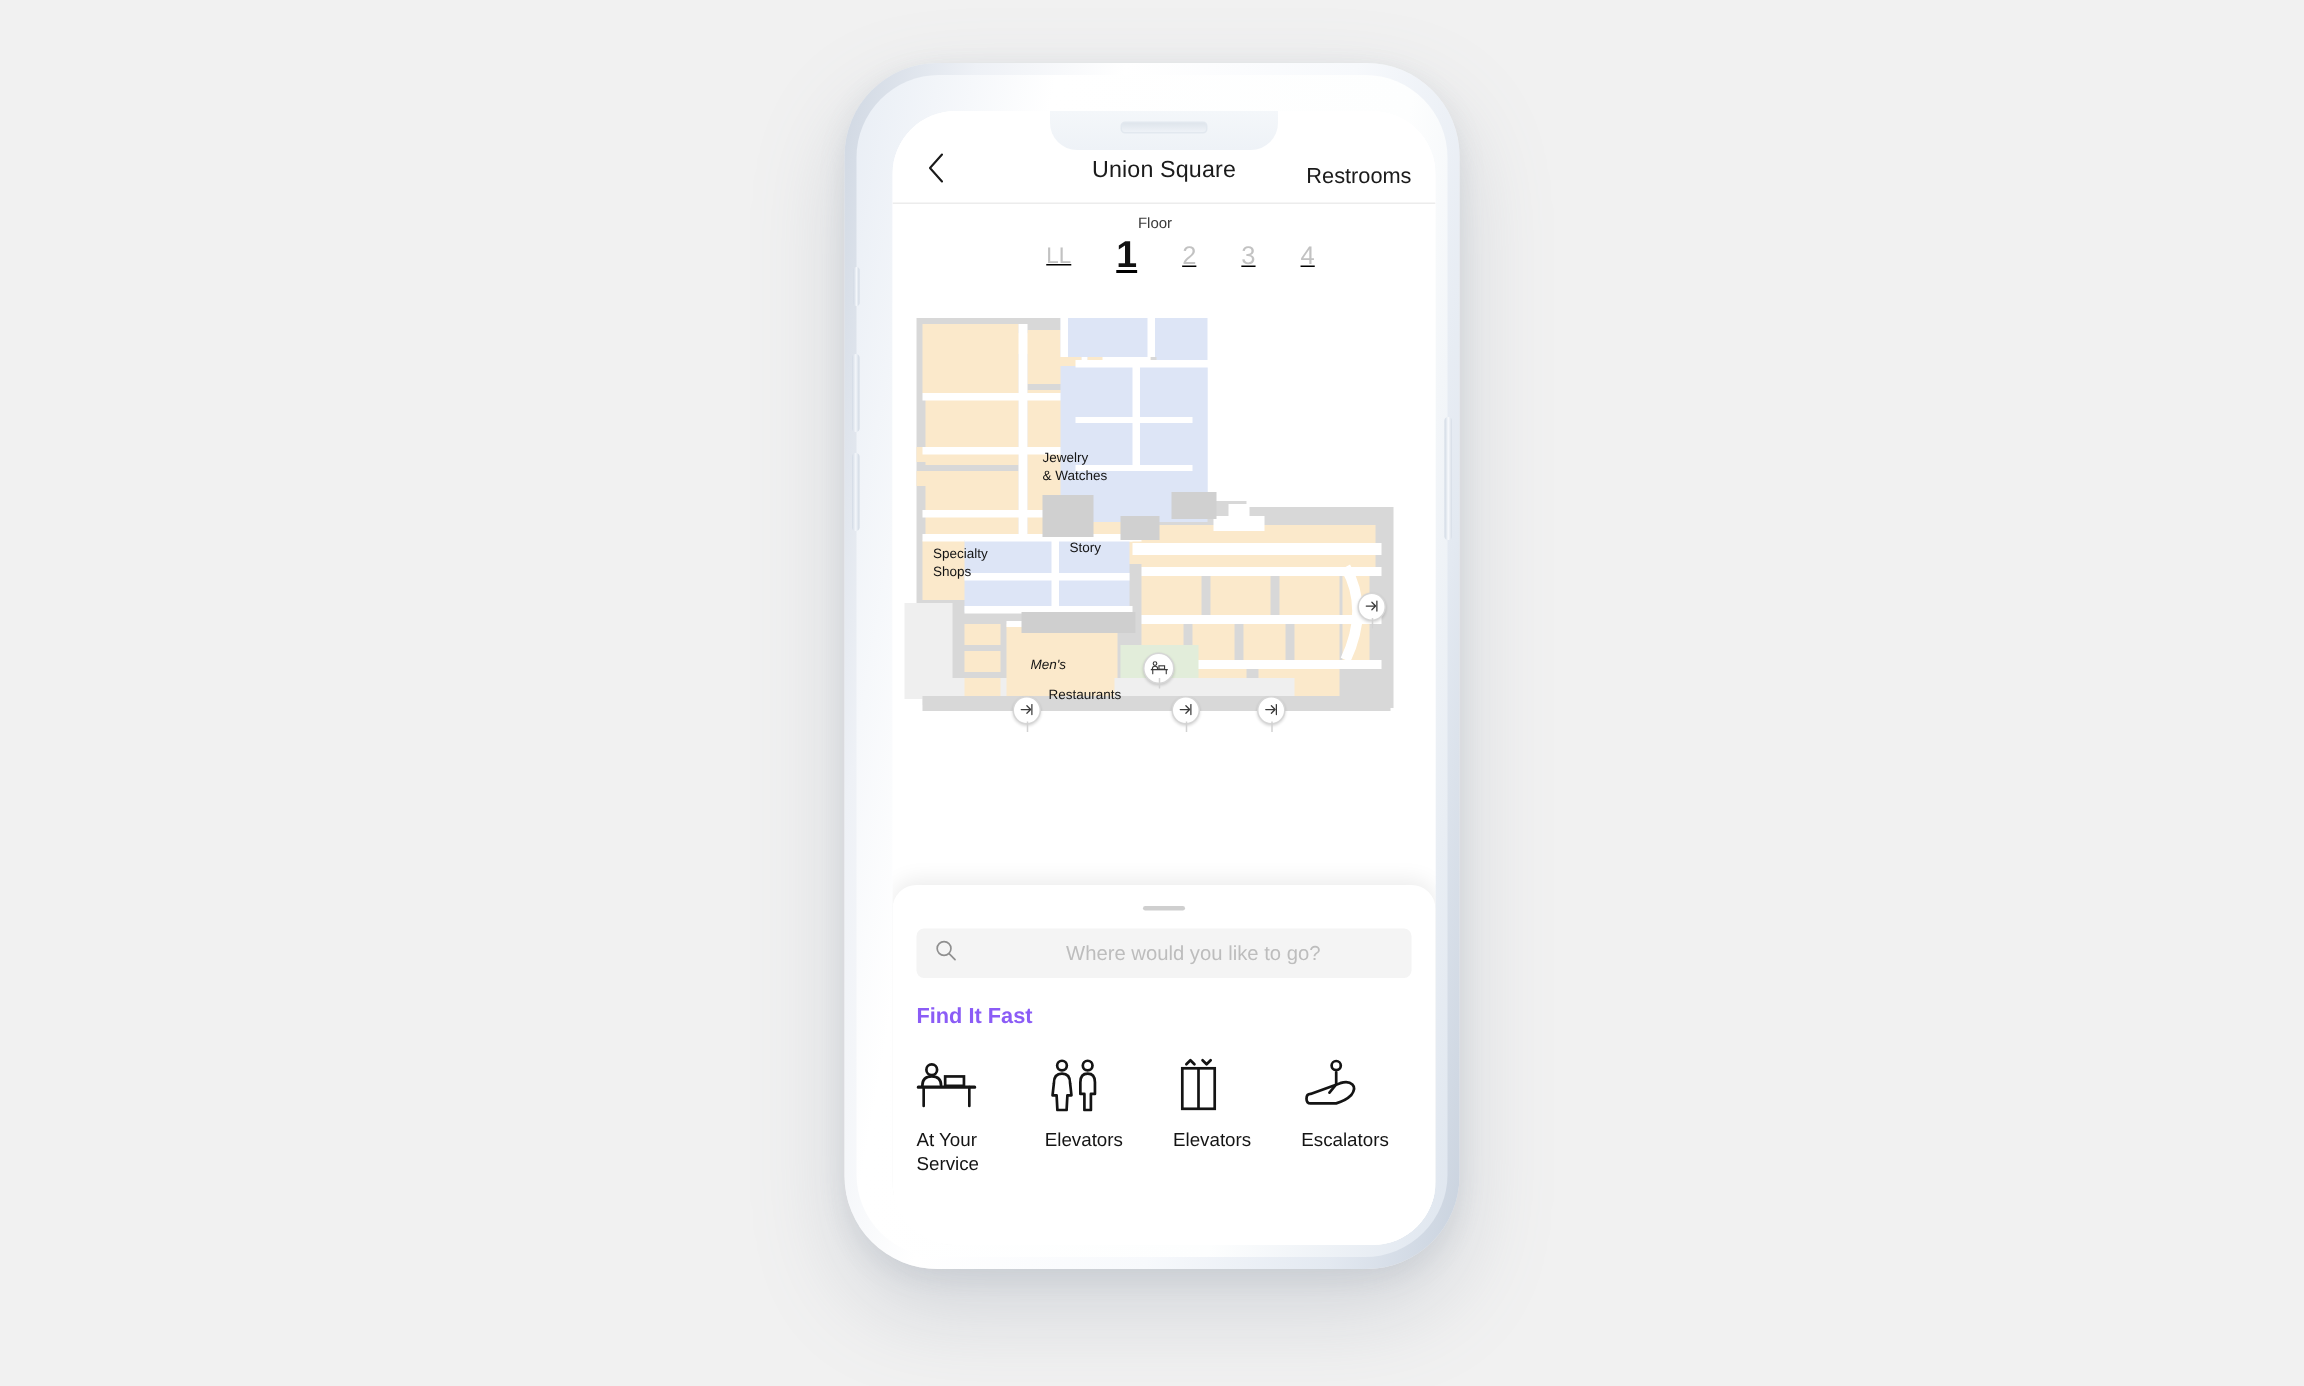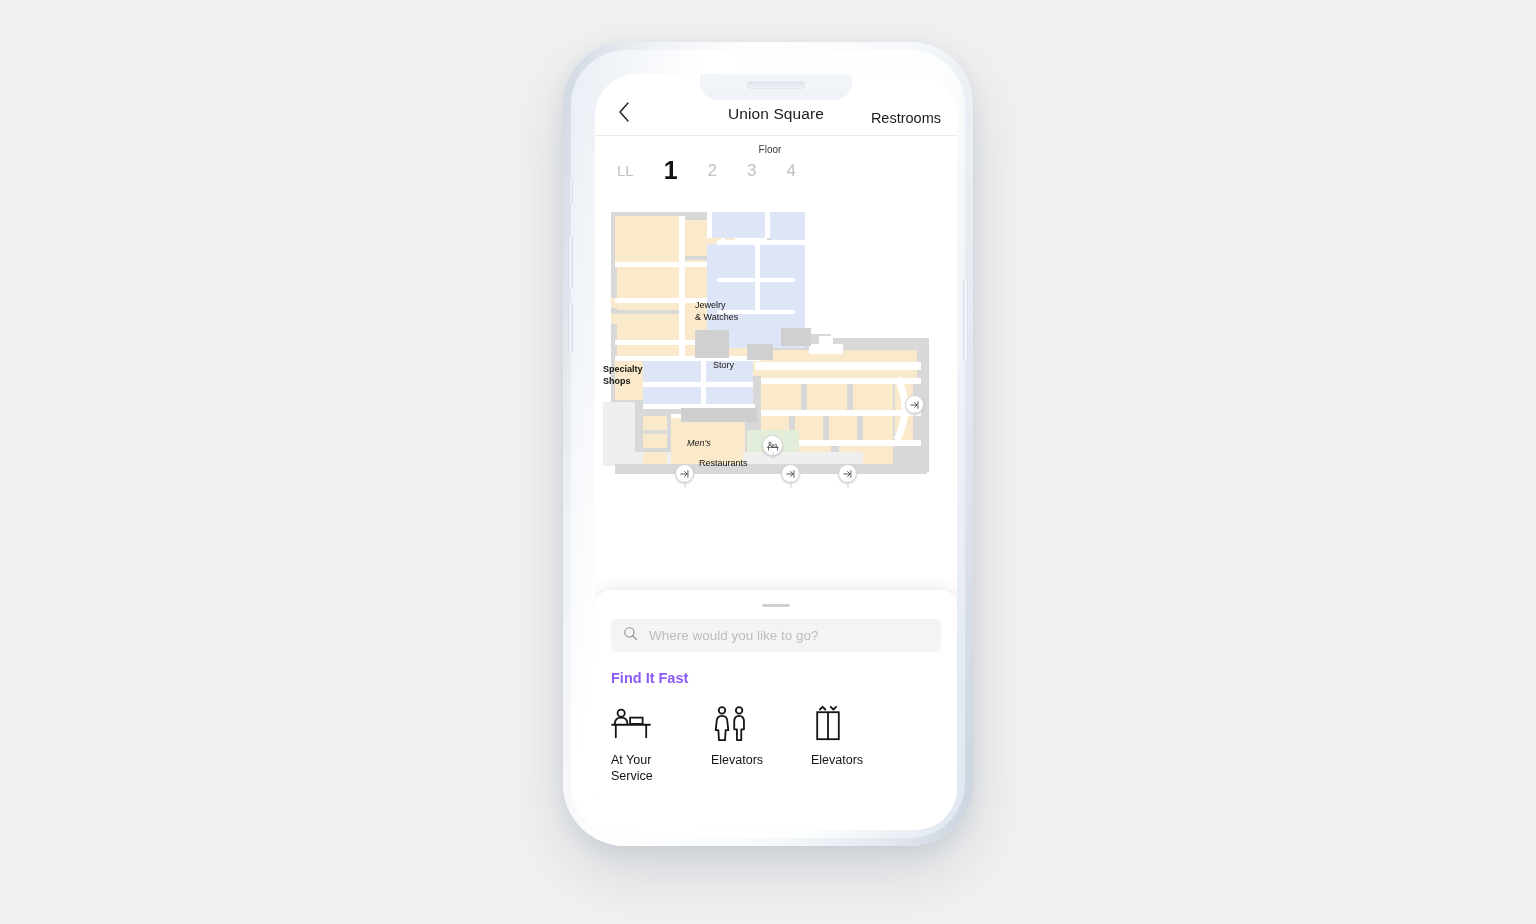--- a/index.html
+++ b/index.html
@@ -120,23 +120,24 @@
     text-align: center;
     font-size: 10px;
     color: #3a3a3a;
     transform: translateX(2px);
   }
   .floor-list {
     position: absolute;
     left: 0; right: 0; top: 22px;
     display: flex;
     align-items: center;
-    justify-content: flex-start;
+    justify-content: center;
     gap: 30px;
     padding-left: 22px;
+    text-decoration: underline;
   }
   .floor-item {
     font-size: 17px;
     color: #c2c2c2;
     cursor: pointer;
     line-height: 1;
   }
   .floor-item.active {
     font-size: 25px;
     color: #121212;
@@ -205,25 +206,26 @@
     border-radius: 5px;
     display: flex;
     align-items: center;
     padding: 0 12px;
     cursor: text;
   }
   .search-input {
     border: none;
     background: transparent;
     outline: none;
-    margin-left: 9px;
+    margin-left: 24px;
     font-size: 13.5px;
     color: #1b1b1b;
     font-family: "Liberation Sans", sans-serif;
     width: 100%;
+    text-align: center;
   }
   .search-input::placeholder { color: #bdbdbd; }
   .sheet-title {
     margin-top: 18px;
     font-size: 14.5px;
     font-weight: 700;
     color: #8b5cf6;
   }
   .quick-row {
     margin-top: 18px;
@@ -409,21 +411,21 @@
               </g>
 
               <rect x="20" y="262" width="312" height="10" fill="#d8d8d8"></rect>
             </svg>
 
             <div class="map-label" style="left:100px; top:98px; width:72px;">
               <span>Jewelry</span><br>
               <span>&amp; Watches</span>
             </div>
 
-            <div class="map-label" style="left:8px; top:162px; width:72px;font-weight:bold;">
+            <div class="map-label" style="left:27px; top:162px; width:72px;">
               <span>Specialty</span><br>
               <span>Shops</span>
             </div>
 
             <div class="map-label" style="left:118px; top:158px; width:44px;">Story</div>
 
             <div class="map-label" style="left:92px; top:236px; width:44px;font-style:italic;">Men's</div>
 
             <div class="map-label" style="left:104px; top:256px; width:78px;">Restaurants</div>
 
@@ -522,20 +524,30 @@
                   <svg width="34" height="36" viewBox="0 0 34 40">
                     <path d="M8 5 l3-3 l3 3" fill="none" stroke="#141414" stroke-width="2" stroke-linecap="round" stroke-linejoin="round"></path>
                     <path d="M20 2 l3 3 l3-3" fill="none" stroke="#141414" stroke-width="2" stroke-linecap="round" stroke-linejoin="round"></path>
                     <rect x="5" y="8" width="24" height="30" fill="none" stroke="#141414" stroke-width="2"></rect>
                     <path d="M17 8 v30" stroke="#141414" stroke-width="2"></path>
                   </svg>
                 </div>
                 <div class="quick-label">Elevators</div>
               </div>
 
+              <div class="quick-item">
+                <div class="quick-icon">
+                  <svg width="42" height="36" viewBox="0 0 46 40">
+                    <circle cx="25" cy="6" r="3.4" fill="none" stroke="#141414" stroke-width="2"></circle>
+                    <path d="M25 11 v9 l-5 6" fill="none" stroke="#141414" stroke-width="2" stroke-linecap="round" stroke-linejoin="round"></path>
+                    <path d="M6 34 q-3 0-3-3.5 T6 27 l22-8 q6-2 9 1 t-1 8 q-4 4-11 6 l-19 0 z" fill="none" stroke="#141414" stroke-width="2" stroke-linejoin="round"></path>
+                  </svg>
+                </div>
+                <div class="quick-label">Escalators</div>
+              </div>
 
             </div>
           </div>
 
         </div>
       </div>
     </div>
   </div>
 </div>
 

